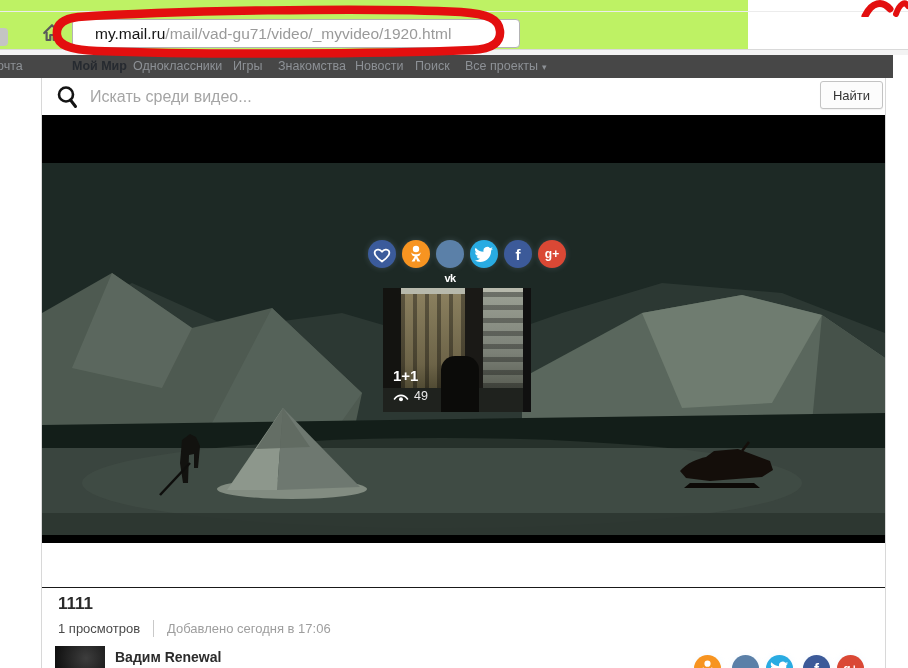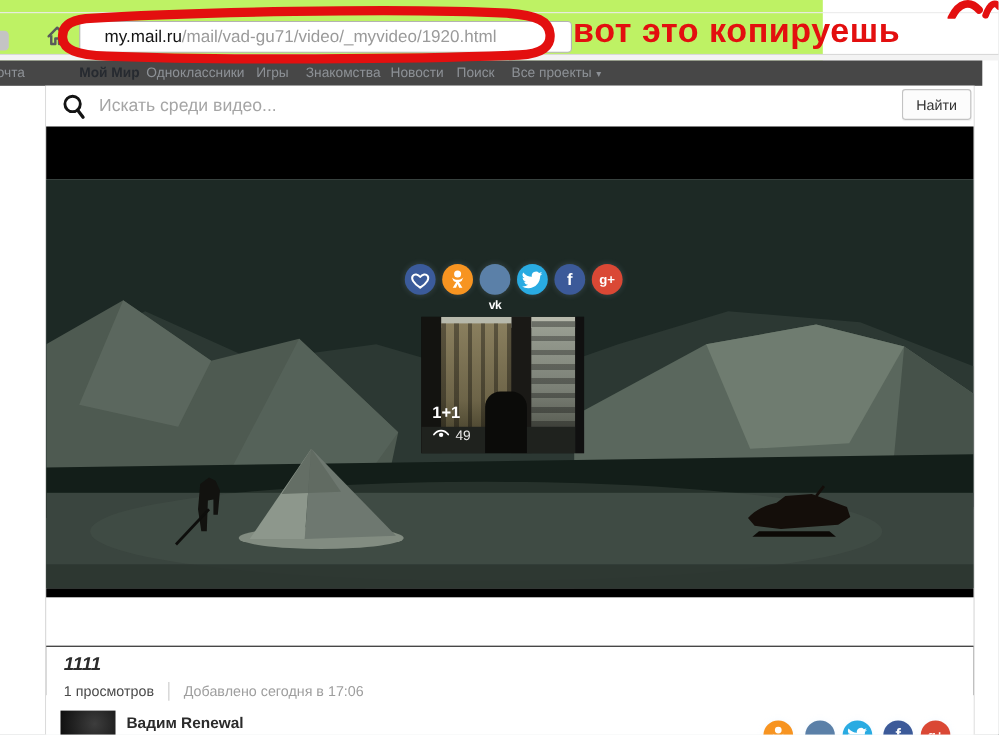--- a/index.html
+++ b/index.html
@@ -56,39 +56,39 @@
   .th-frameL{position:absolute;left:0;top:0;width:18px;height:124px;background:#131310;}
   .th-bldL{position:absolute;left:18px;top:6px;width:64px;height:100px;background:linear-gradient(180deg,#8a7f5e,#6d6448 70%,#4a452f);}
   .th-bldL:before{content:"";position:absolute;inset:0;background:repeating-linear-gradient(90deg,rgba(0,0,0,0.35) 0 4px,transparent 4px 12px);}
   .th-pillar{position:absolute;left:82px;top:0;width:18px;height:124px;background:#1a1916;}
   .th-bldR{position:absolute;left:100px;top:4px;width:40px;height:102px;background:linear-gradient(180deg,#9ba094,#7b8076 60%,#54584e);}
   .th-bldR:before{content:"";position:absolute;inset:0;background:repeating-linear-gradient(180deg,rgba(0,0,0,0.3) 0 5px,transparent 5px 13px);}
   .th-street{position:absolute;left:0;top:100px;width:148px;height:24px;background:#1f221e;}
   .th-figure{position:absolute;left:58px;top:68px;width:38px;height:56px;background:#0b0b09;border-radius:14px 14px 0 0;}
   .th-frameR{position:absolute;right:0;top:0;width:8px;height:124px;background:#101010;}
   .th-title{position:absolute;left:10px;bottom:28px;color:#fff;font-weight:bold;font-size:15px;z-index:2;}
-  .th-views{position:absolute;left:10px;bottom:9px;color:#e9e9e9;font-size:12.5px;display:flex;align-items:flex-start;gap:5px;z-index:2;}
+  .th-views{position:absolute;left:10px;bottom:9px;color:#e9e9e9;font-size:12.5px;display:flex;align-items:flex-end;gap:5px;z-index:2;}
 
   
   .controls{position:absolute;left:0;top:465px;width:843px;height:45px;background:#191919;margin-top:44px;}
   .ctl-time{position:absolute;top:0;height:45px;line-height:45px;color:#9b9b9b;font-size:13px;}
   .replay{position:absolute;left:13px;top:10px;cursor:pointer;}
   .track{position:absolute;left:80px;top:20px;width:560px;height:5px;background:#3a72ad;border-radius:2px;cursor:pointer;}
   .knob{position:absolute;left:633px;top:15px;width:14px;height:14px;border-radius:50%;background:#fff;cursor:pointer;}
   .speaker{position:absolute;left:692px;top:12px;cursor:pointer;}
   .volbars{position:absolute;left:722px;top:16px;display:flex;align-items:center;gap:2px;cursor:pointer;}
   .vb{width:3px;height:13px;background:#47617b;}
   .vb.on{width:4px;background:#fff;}
   .vb.off{background:#54585c;}
   .gear{position:absolute;left:788px;top:13px;cursor:pointer;}
   .fullscr{position:absolute;left:816px;top:13px;cursor:pointer;}
 
   
   .info{position:absolute;left:0;top:510px;width:843px;height:80px;background:#fff;}
-  .vid-title{position:absolute;left:16px;top:6px;font-size:17px;font-weight:bold;color:#2b2b2b;font-style:italic;}
+  .vid-title{position:absolute;left:16px;top:6px;font-size:17px;font-weight:bold;color:#2b2b2b;}
   .meta{position:absolute;left:16px;top:32px;display:flex;align-items:center;gap:13px;font-size:13px;}
   .meta-views{color:#4a4a4a;}
   .meta-div{width:1px;height:17px;background:#c9c9c9;}
   .meta-added{color:#9e9e9e;}
   .avatar{position:absolute;left:13px;top:58px;width:50px;height:40px;background:radial-gradient(circle at 62% 30%,#3d3d3d,#101010 75%);cursor:pointer;}
   .author{position:absolute;left:73px;top:61px;font-size:14px;font-weight:bold;color:#2b2b2b;cursor:pointer;}
   .foot-icons .circle{position:absolute;width:27px;height:27px;}
   .fi-ok{left:652px;top:67px;} .fi-vk{left:690px;top:67px;} .fi-tw{left:724px;top:67px;}
   .fi-fb{left:761px;top:67px;} .fi-gp{left:795px;top:67px;}
 </style>
@@ -115,21 +115,20 @@
     </div>
 
     <svg class="marker-svg" width="472" height="62" viewBox="0 0 472 62">
       <path d="M30 17 C13 19 8 26 9 35 C10 45 21 50 49 51 C150 55 330 54 424 50 C445 49 453 42 452 31 C451 19 440 14 413 12 C318 7 120 11 30 17 Z" fill="none" stroke="#e30f0f" stroke-width="8.5" stroke-linejoin="round" stroke-linecap="round"></path>
     </svg>
     <svg class="corner-scribble" width="48" height="17" viewBox="0 0 48 17">
       <path d="M5 16 C12 2 22 0 30 9" fill="none" stroke="#e30f0f" stroke-width="7" stroke-linecap="round"></path>
       <path d="M36 14 C40 3 45 1 48 6" fill="none" stroke="#e30f0f" stroke-width="6" stroke-linecap="round"></path>
     </svg>
 
-    <div class="red-hint">вот это копируешь</div>
   </div>
 
   <div class="navbar">
     <div class="nav-item" style="left:-12px"><span>Почта</span></div>
     <div class="nav-item active" style="left:72px"><span>Мой Мир</span></div>
     <div class="nav-item" style="left:133px"><span>Одноклассники</span></div>
     <div class="nav-item" style="left:233px"><span>Игры</span></div>
     <div class="nav-item" style="left:278px"><span>Знакомства</span></div>
     <div class="nav-item" style="left:355px"><span>Новости</span></div>
     <div class="nav-item" style="left:415px"><span>Поиск</span></div>

